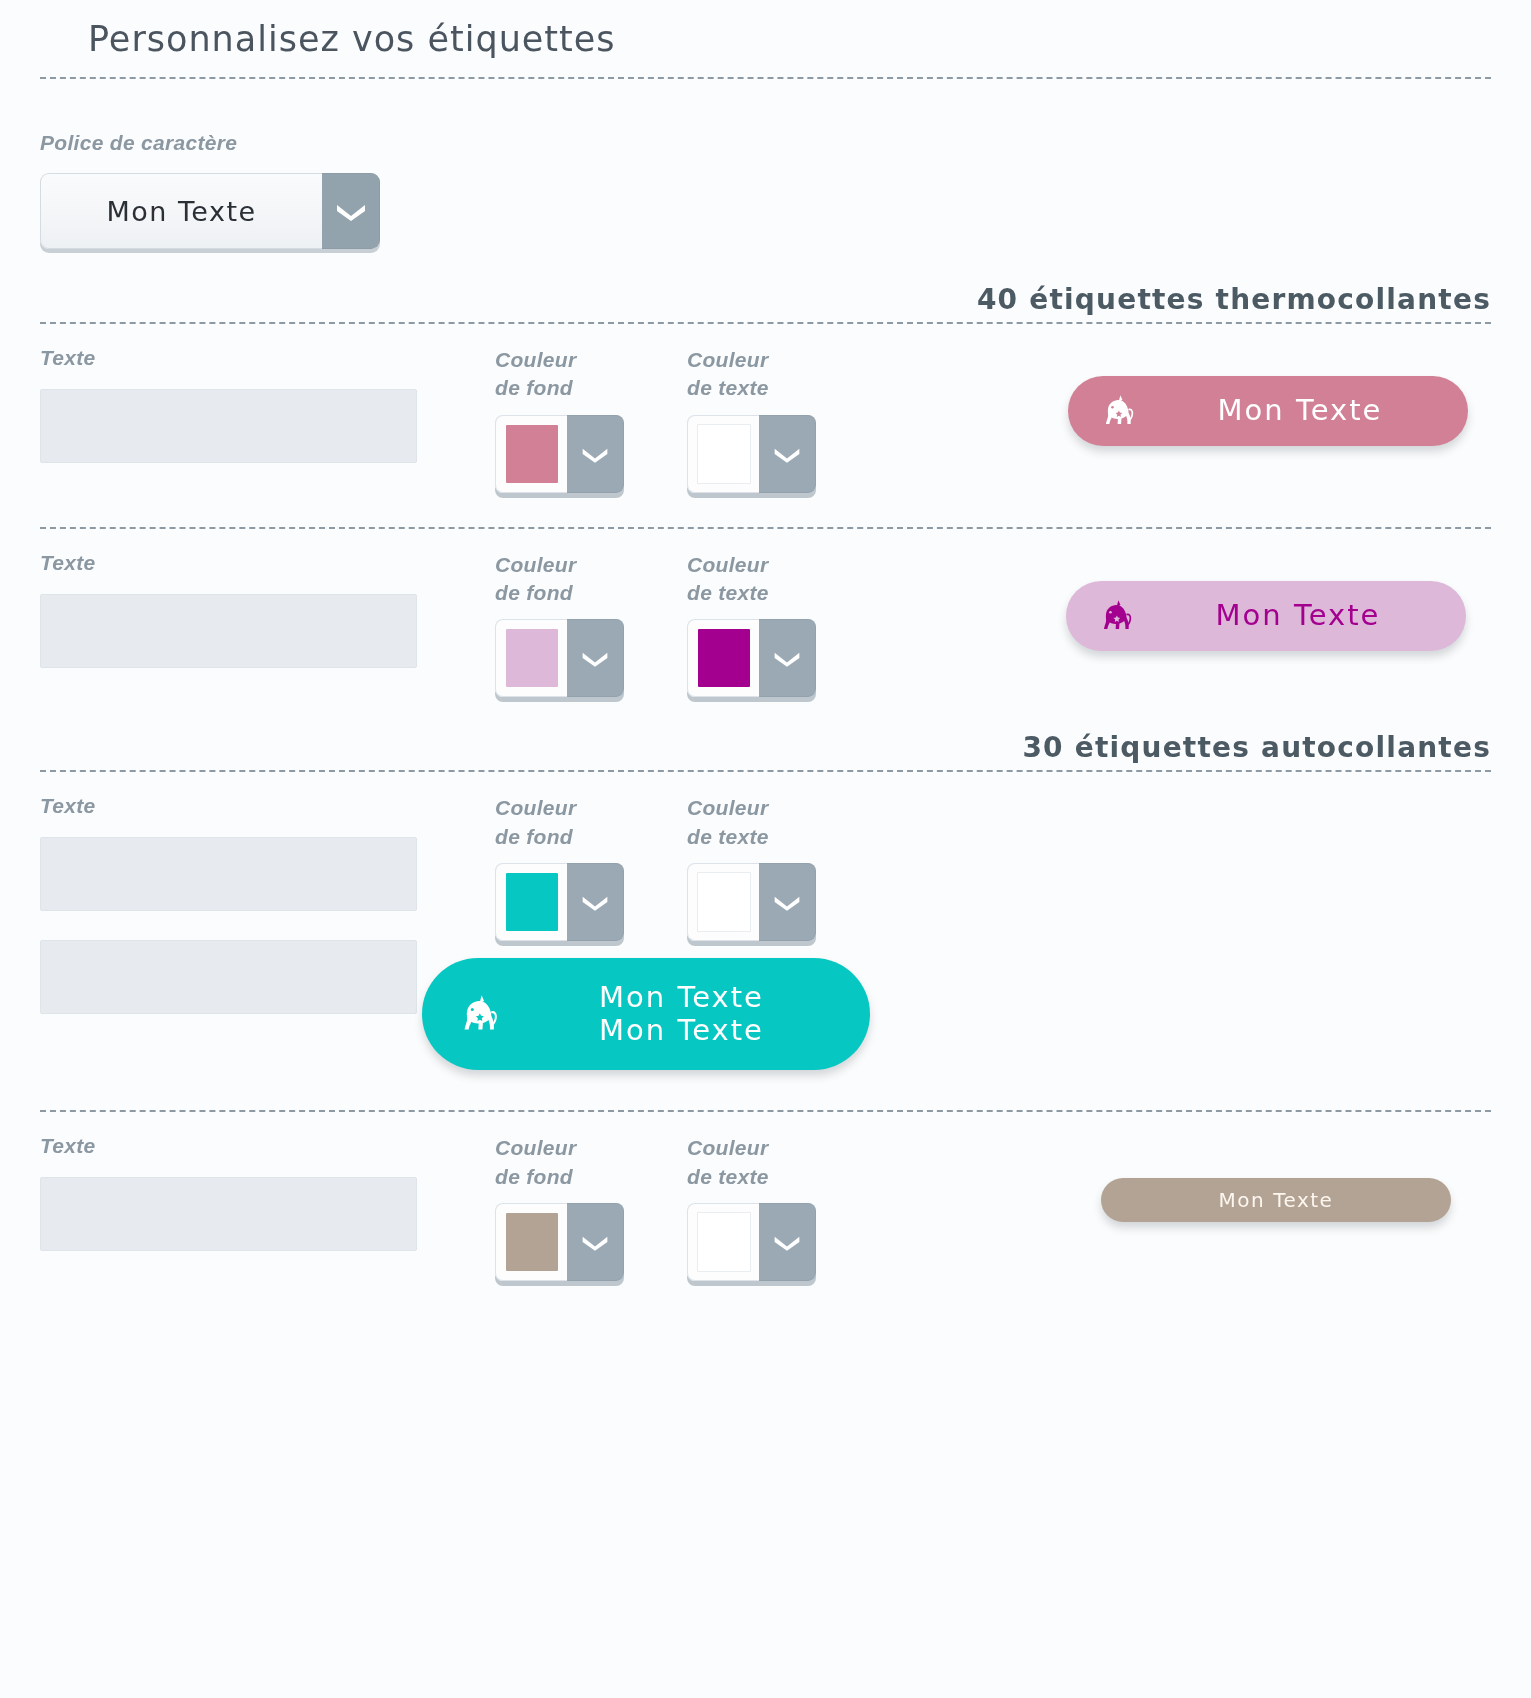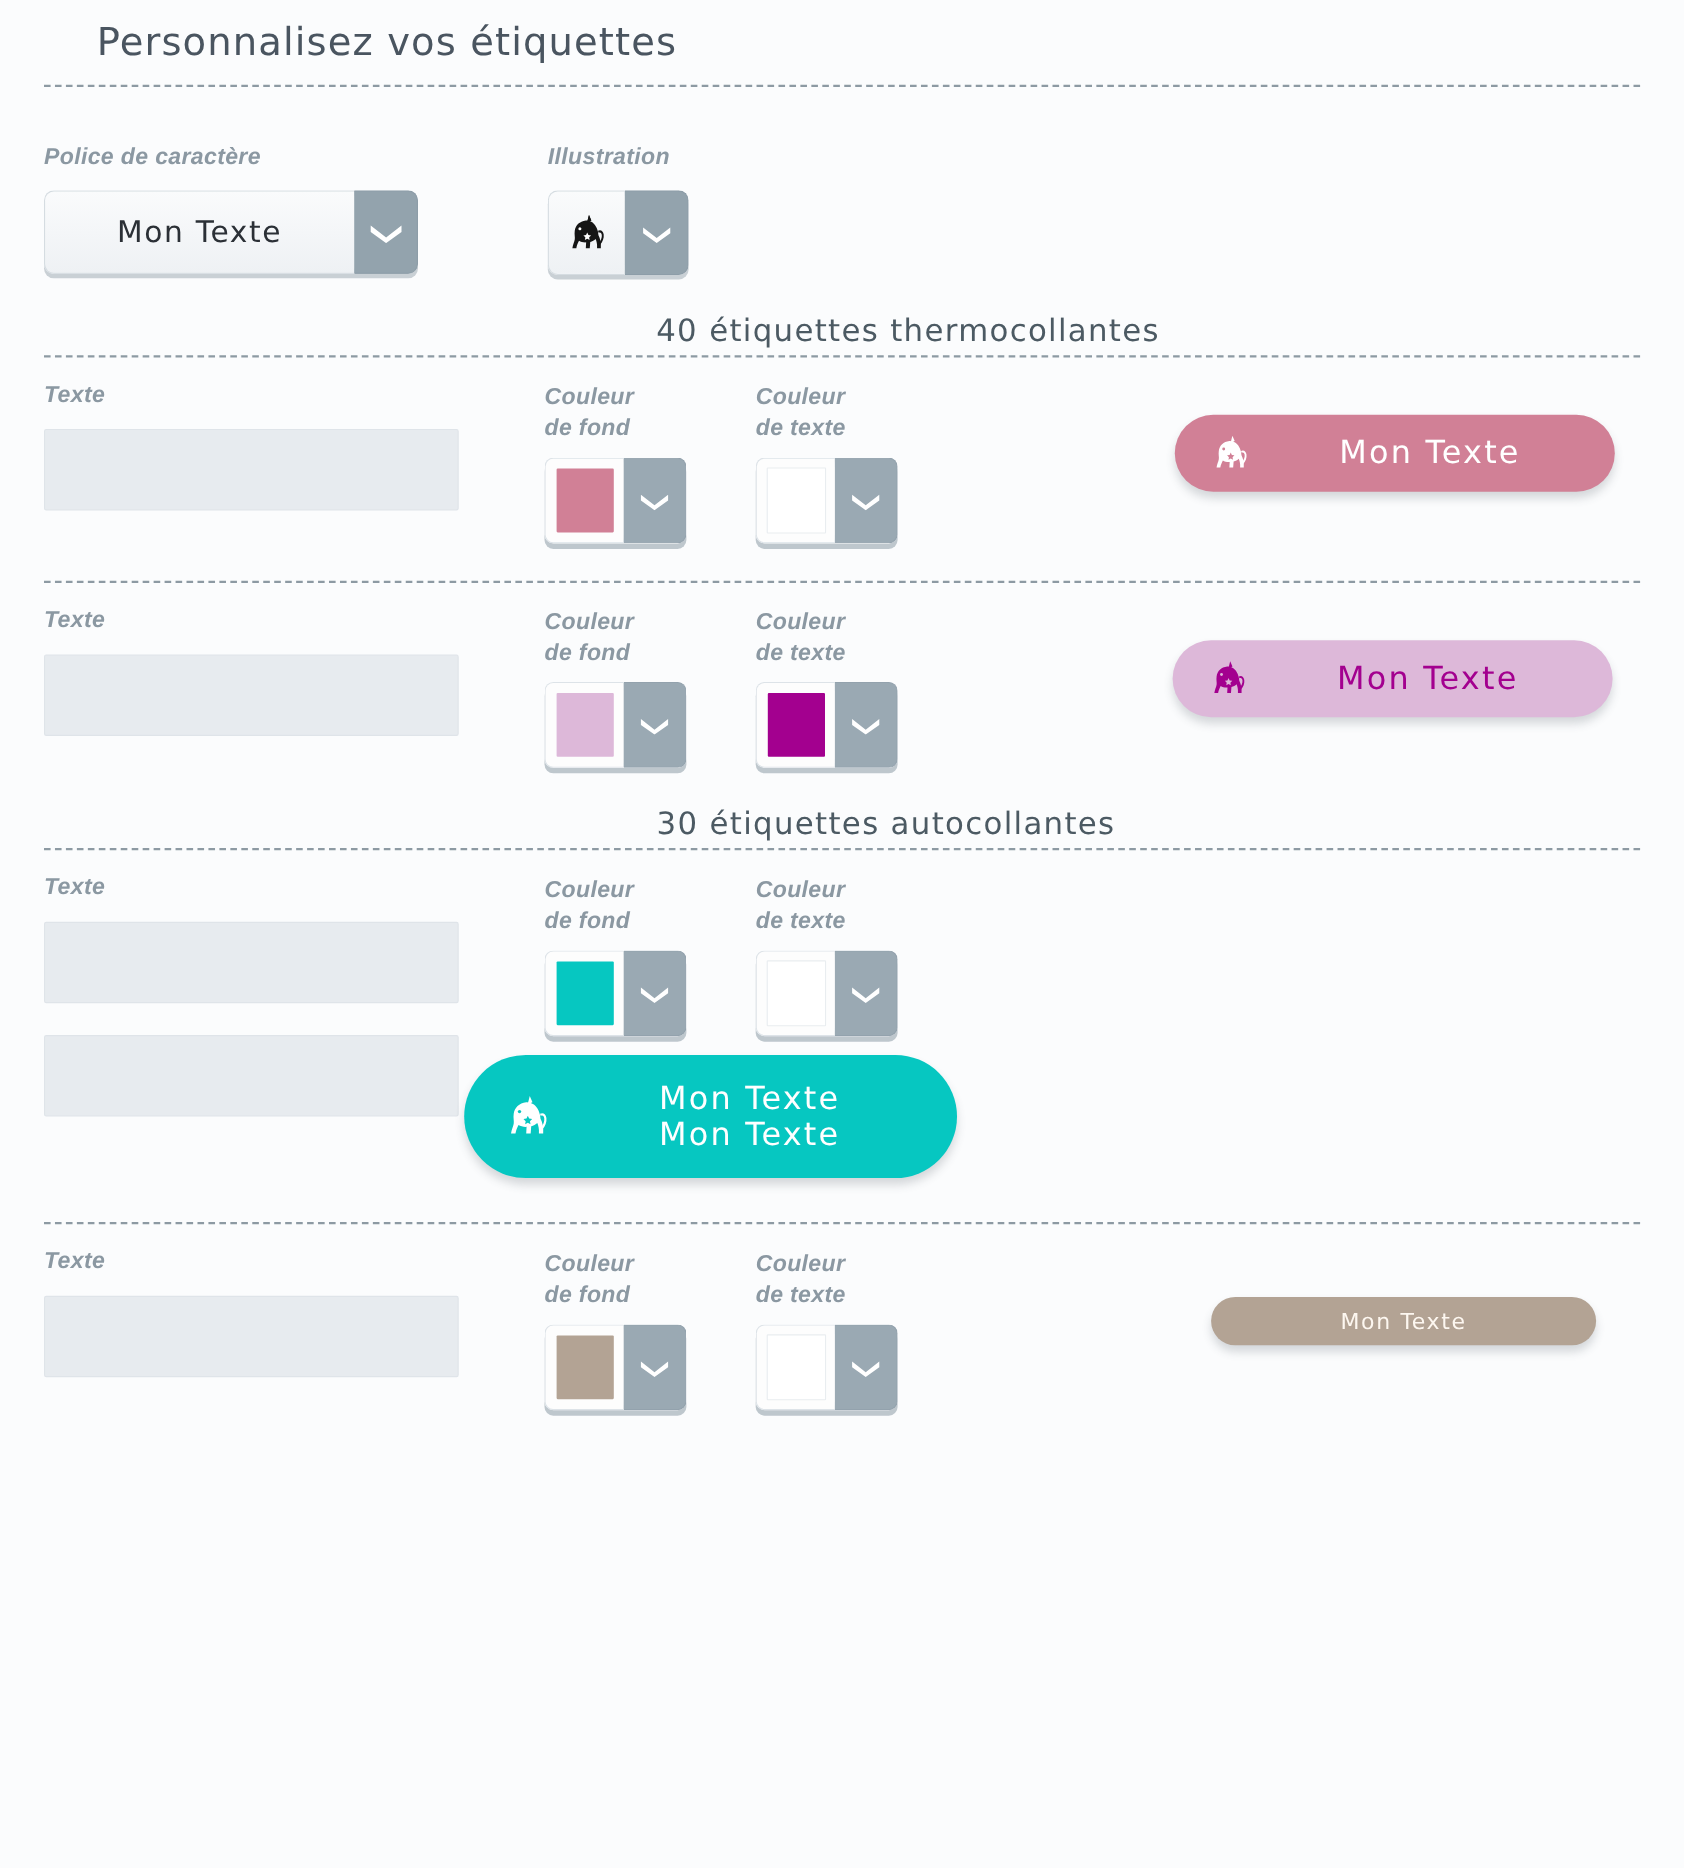--- a/index.html
+++ b/index.html
@@ -51,22 +51,22 @@
   .select.font-select .face{width:282px;height:76px;font-size:27px;color:#2b3036;}
   .select.font-select .arrow{height:76px;}
   .select.illus-select .face{width:70px;height:77px;}
   .select.illus-select .arrow{height:77px;}
 
   .uni-swatch{width:46px;height:50px;display:block;}
 
   
   .section{margin-top:34px;}
   .section-title{
-    text-align:center;font-size:28px;color:#4c5a63;
-    padding-bottom:6px;letter-spacing:1.2px;
+    text-align:right;font-size:28px;color:#4c5a63;
+    padding-bottom:6px;letter-spacing:1.2px;font-weight:bold;
   }
   .section-title.sec1{padding-left:120px;}
   .section-title.sec2{padding-left:80px;}
   .section-title.sec3{padding-left:80px;}
   .section-title.sec4{padding-left:80px;}
 
   .section-body{position:relative;display:flex;align-items:flex-start;padding-top:22px;}
 
   .col-texte{width:455px;flex:0 0 455px;}
   .field-label{
@@ -157,42 +157,20 @@
       <div class="select font-select">
         <div class="face hand">Mon Texte</div>
         <div class="arrow">
           <svg width="34" height="20" viewBox="0 0 34 20" aria-hidden="true">
             <path d="M3 4 L17 15 L31 4 L31 10 L17 20 L3 10 Z" fill="#ffffff"></path>
           </svg>
         </div>
       </div>
     </div>
 
-    <div>
-      <div class="ctrl-label">Illustration</div>
-      <div class="select illus-select">
-        <div class="face">
-          <svg class="uni-swatch" viewBox="0 0 64 64" aria-hidden="true">
-            <g fill="#151515">
-              <path d="M34 9 L31.5 18.5 L37 16 Z"></path>
-              <path d="M30 16 C22 17 17 22 16 29 C15.3 34 16.6 37 16 40 C15.4 43.5 13.6 46.5 13 51 L18 51 C18.6 47 20.2 44.2 21.4 41.6 C23.6 43 27 43.8 30.4 43.6 L30 51 L35 51 L35.6 43 C38.2 42.4 40.6 41.2 42.4 39.4 C43.6 42 44.6 46 44.2 51 L49 51 C49.6 44 48 38.4 46 34.6 C45.6 28 43 22 38.6 18.6 C36.4 16.9 33.4 15.8 30 16 Z"></path>
-              <path d="M45.4 29 C49 27 52 29.6 52.6 33.6 C53.2 38 51.4 43 48 46.6 L46.2 44.8 C49 41.6 50.6 37.6 50.2 34.2 C49.9 31.6 48.4 30.2 46.2 31.4 Z"></path>
-              <circle cx="22.5" cy="26.5" r="1.9" fill="#ffffff"></circle>
-            </g>
-            <path d="M34 9 L31.5 18.5 L37 16 Z" fill="#151515"></path>
-            <path d="M31.8 31.2 l1.5 3.1 3.4 .5 -2.5 2.4 .6 3.4 -3 -1.6 -3 1.6 .6 -3.4 -2.5 -2.4 3.4 -.5z" fill="#ffffff"></path>
-          </svg>
-        </div>
-        <div class="arrow">
-          <svg width="30" height="18" viewBox="0 0 34 20" aria-hidden="true">
-            <path d="M3 4 L17 15 L31 4 L31 10 L17 20 L3 10 Z" fill="#ffffff"></path>
-          </svg>
-        </div>
-      </div>
-    </div>
 
   </div>
 
   <div class="section">
     <div class="section-title hand sec1">40 étiquettes thermocollantes</div>
     <hr class="hr-dash">
     <div class="section-body">
 
       <div class="col-texte">
         <div class="field-label">Texte</div>

